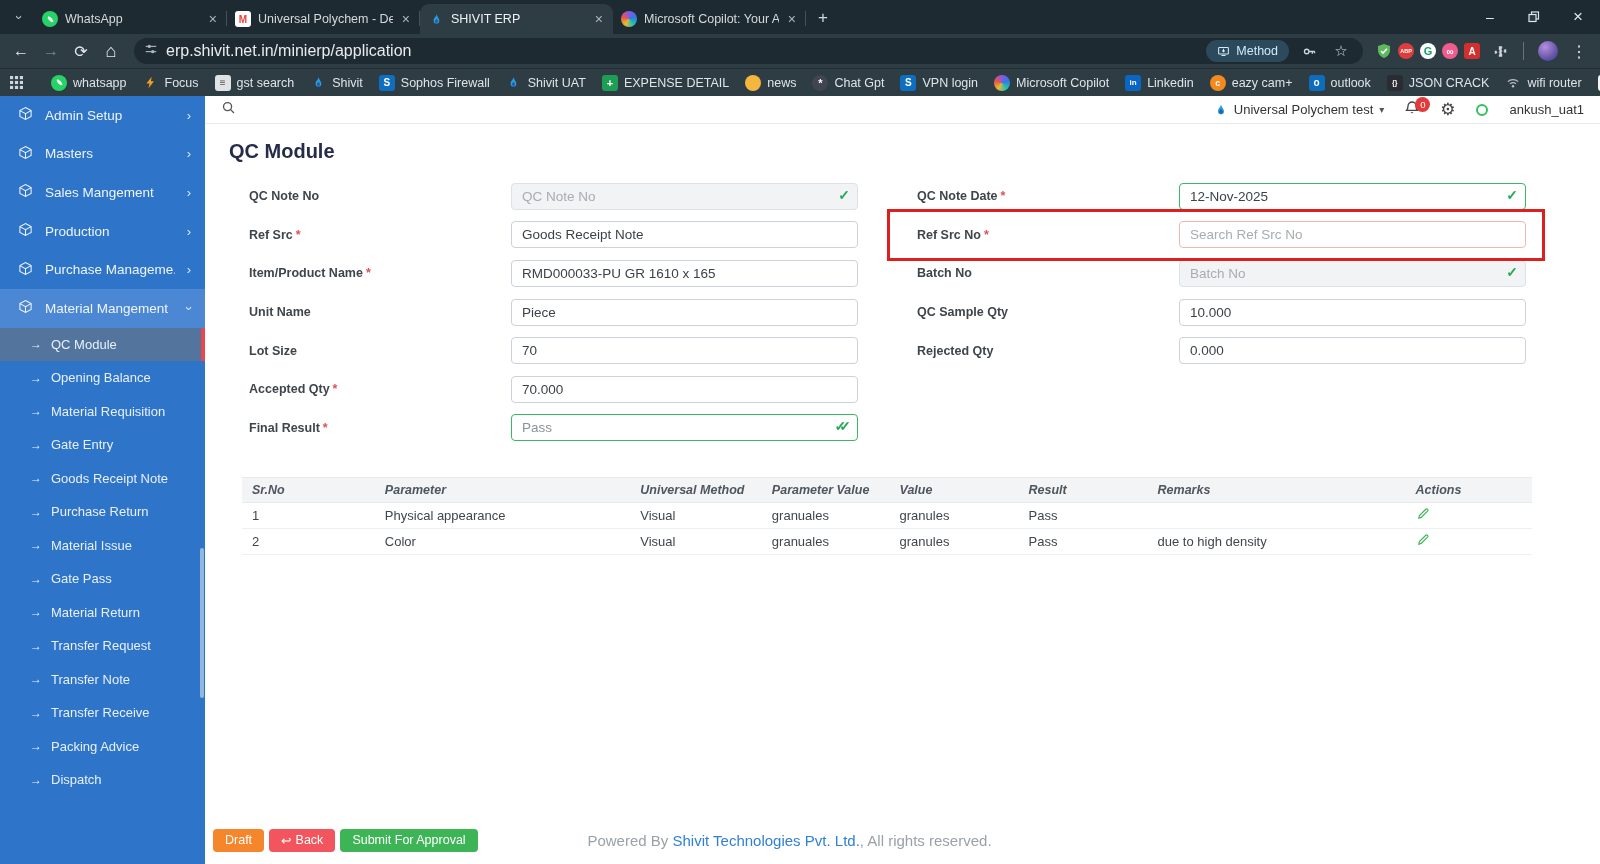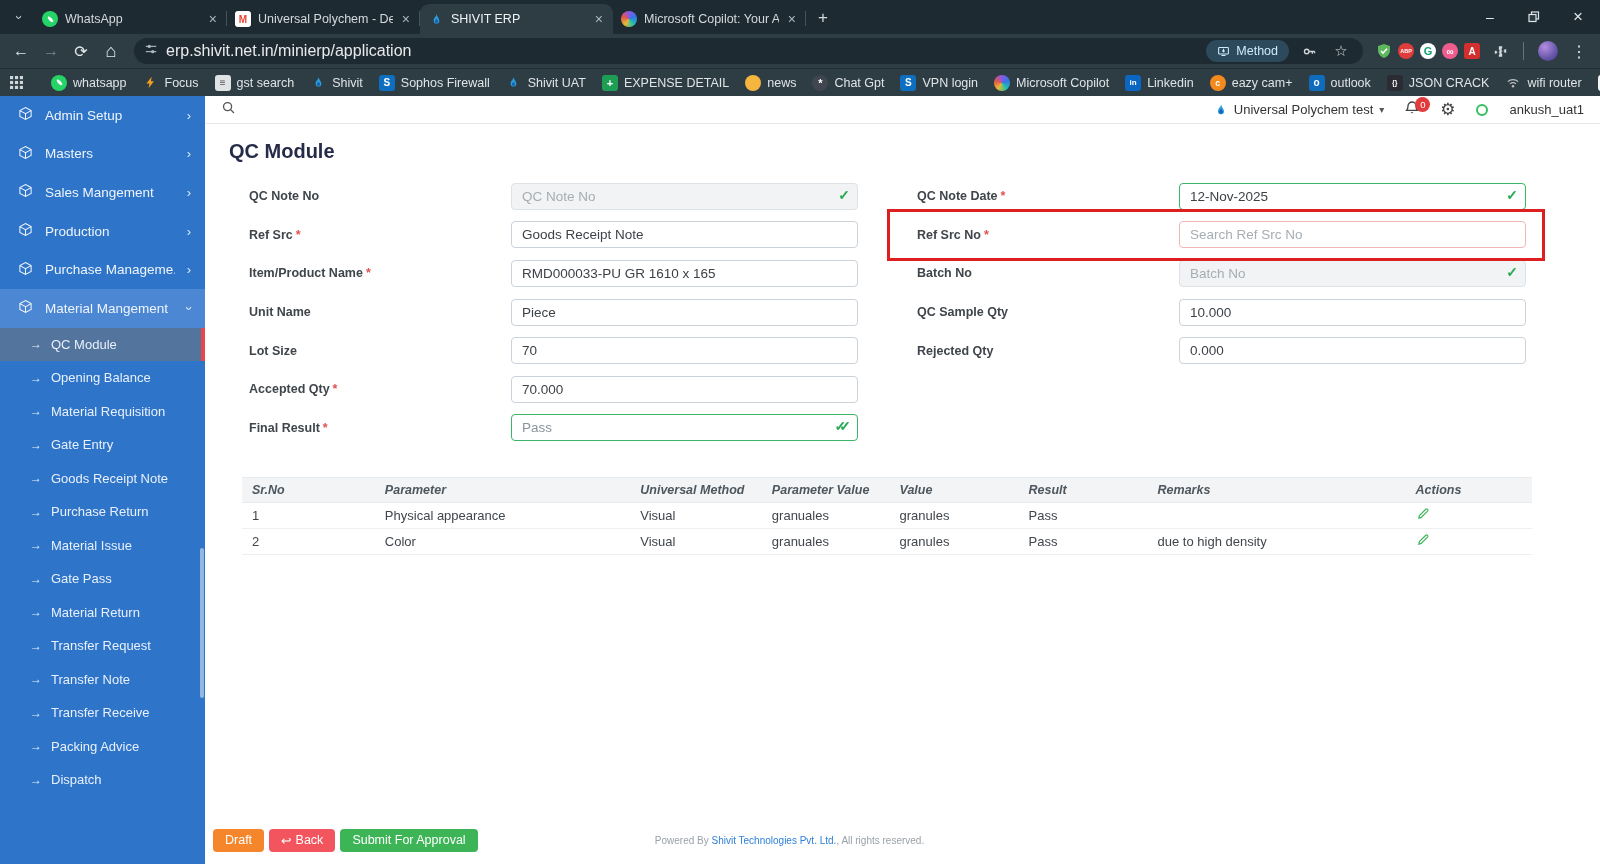--- a/index.html
+++ b/index.html
@@ -77,21 +77,21 @@
   .chk { position:absolute; right:8px; top:4px; color:#28a954; font-size:14px; font-weight:700; pointer-events:none; }
   .chk.double { letter-spacing:-7px; right:14px; }
   .annobox { position:absolute; left:-30px; right:-19px; top:-7px; bottom:-7px; border:3px solid #dd1f1f; z-index:6; pointer-events:none; }
 
   .qtable { margin:30px 0 0 37px; width:1290px; border-collapse:collapse; }
   .qtable th { background:#f2f4f6; height:25px; text-align:left; font-size:12.5px; font-weight:600; color:#4e565e; padding:0 10px; border:1px solid #e8ebee; border-width:1px 0;font-style:italic; }
   .qtable td { height:26px; font-size:13px; color:#40464c; padding:0 10px; border-bottom:1px solid #edf0f2; }
 
   .pfooter { position:absolute; left:0; right:0; bottom:8px; height:32px; display:flex; align-items:center; padding-left:8px; }
   .fbtn { height:23px; border:none; border-radius:4px; color:#fff; font-size:12.5px; font-family:"Liberation Sans", sans-serif; padding:0 12px; margin-right:5px; display:flex; align-items:center; gap:4px; z-index:2; }
-  .powered { position:absolute; left:4px; right:230px; text-align:center; font-size:10px; color:#9aa1a8; pointer-events:none; }
+  .powered { position:absolute; left:4px; right:230px; text-align:center; font-size:15px; color:#9aa1a8; pointer-events:none; }
   .powered a { color:#2f80d6; text-decoration:none; pointer-events:auto; }
 </style>
 </head>
 <body>
 
 <div class="tabstrip">
   <div class="tabsearch">
       <span class="chev">›</span>
     </div>
   <div id="tabs" style="display:flex;align-items:flex-end;">

